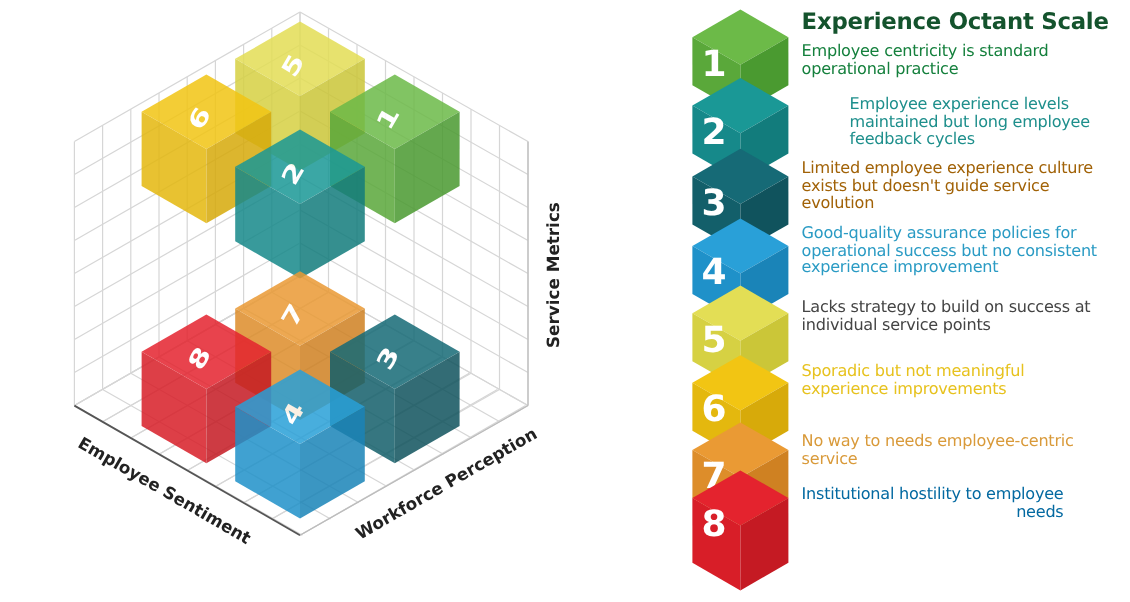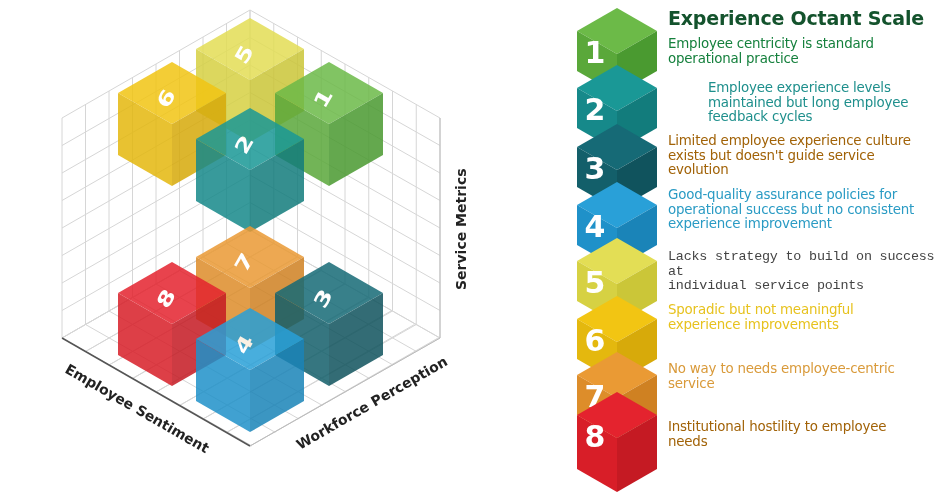--- a/index.html
+++ b/index.html
@@ -194,20 +194,20 @@
 operational practice</div>
 <div class="desc" style="top: 81px; color: rgb(30, 143, 140); margin-left: 40px;">Employee experience levels
 maintained but long employee
 feedback cycles</div>
 <div class="desc" style="top: 134px; color: #a16207;">Limited employee experience culture
 exists but doesn't guide service
 evolution</div>
 <div class="desc" style="top: 188px; color: rgb(42, 155, 196);">Good-quality assurance policies for
 operational success but no consistent
 experience improvement</div>
-<div class="desc" style="top: 250px; color: rgb(68, 68, 68); font-family: Liberation Mono, monospace;">Lacks strategy to build on success at
+<div class="desc" style="top: 250px; color: rgb(68, 68, 68);">Lacks strategy to build on success at
 individual service points</div>
 <div class="desc" style="top: 303px; color: rgb(231, 194, 30);">Sporadic but not meaningful
 experience improvements</div>
 <div class="desc" style="top: 362px; color: rgb(217, 154, 58);">No way to needs employee-centric
 service</div>
-<div class="desc" style="top: 420px; color: #a16207;">Institutional hostility to employee
+<div class="desc" style="top: 406px; color: #0369a1; text-align: right;">Institutional hostility to employee
 needs</div>
 
 </body></html>

